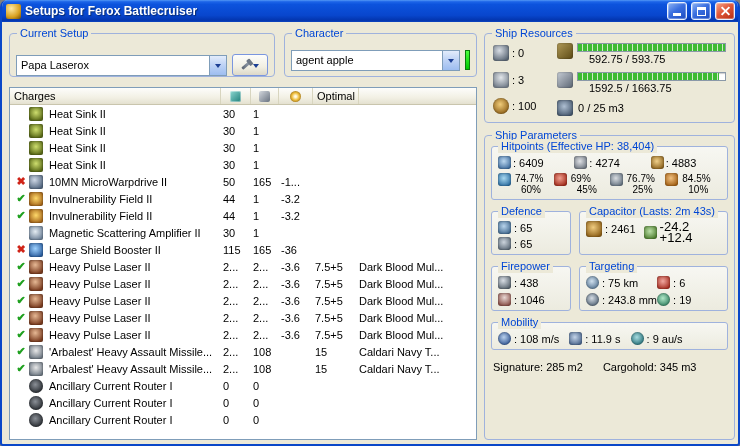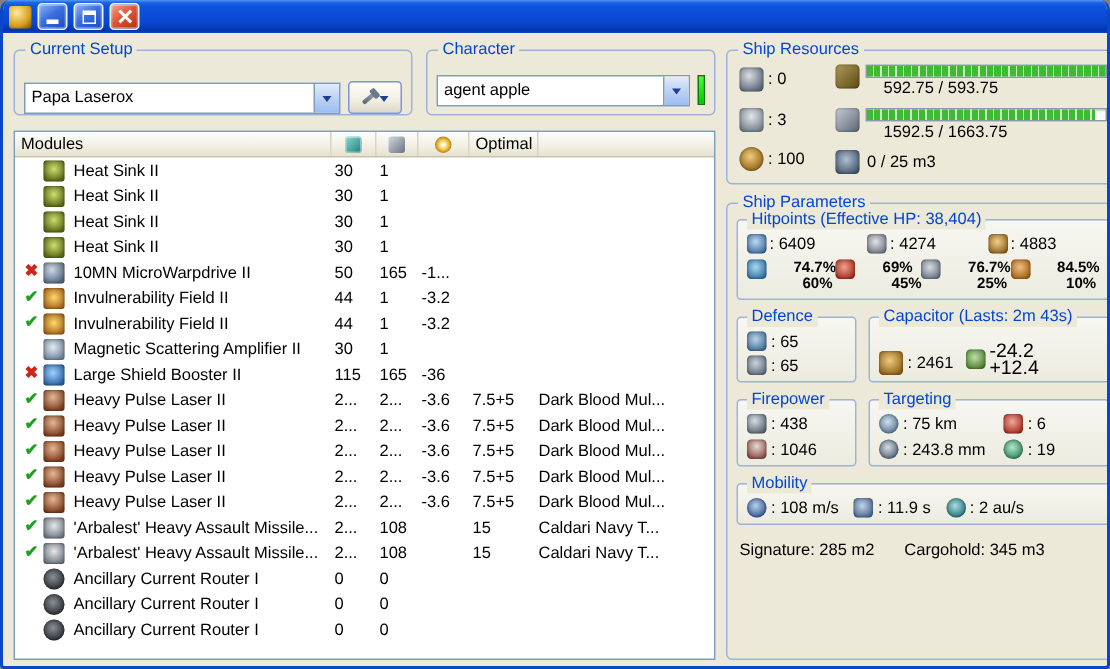--- a/index.html
+++ b/index.html
@@ -122,34 +122,34 @@
   .dronebay-icon { background:radial-gradient(circle at 45% 40%, #aebfd2, #44566c 80%); }
 
   .params-group { margin-top:12px; flex:1; padding:10px 6px 6px 6px; display:flex; flex-direction:column; gap:11px; }
   .sub-group { position:relative; border:1px solid #9fb2dd; border-radius:3px; padding:9px 6px 4px 6px;
     background:linear-gradient(180deg,#f7f7f2,#ecebdf); }
   .sub-label { position:absolute; top:-7px; left:6px; background:#ece9d8; padding:0 3px; color:#0046d5; white-space:nowrap; line-height:13px; }
 
   .hp-row1 { display:flex; gap:6px; }
   .hp-item { display:flex; align-items:center; gap:2px; flex:1; white-space:nowrap; }
   .hp-row2 { display:flex; margin-top:4px; }
-  .resist-item { flex:1; display:flex; align-items:flex-start; gap:18px;font-weight:bold; }
+  .resist-item { flex:1; display:flex; align-items:flex-start; gap:4px; }
   .resist-vals { display:flex; flex-direction:column; font-size:10px; line-height:11px; }
   .resist-bottom { padding-left:6px; }
   .shield-hp-icon { background:radial-gradient(circle at 45% 40%, #bcd8f0, #3c6a9c 80%); }
   .armor-hp-icon { background:radial-gradient(circle at 45% 40%, #e0e2e6, #6c747e 80%); }
   .structure-hp-icon { background:radial-gradient(circle at 45% 40%, #f0d08a, #8a601a 80%); }
   .resist-em-icon { background:radial-gradient(circle at 45% 40%, #a8d8f0, #2a6ca0 80%); }
   .resist-thermal-icon { background:radial-gradient(circle at 45% 40%, #f0a090, #a02818 80%); }
   .resist-kinetic-icon { background:radial-gradient(circle at 45% 40%, #d8dce0, #62707e 80%); }
   .resist-explosive-icon { background:radial-gradient(circle at 45% 40%, #f0c080, #a05c10 80%); }
 
   .two-col { display:flex; gap:8px; align-items:stretch; }
   .defence-box { width:80px; flex:none; display:flex; flex-direction:column; gap:3px; justify-content:center; }
-  .cap-box { flex:1; display:flex; align-items:flex-end; gap:8px; }
+  .cap-box { flex:1; display:flex; align-items:flex-start; gap:8px; }
   .fire-box { width:80px; flex:none; display:flex; flex-direction:column; gap:4px; justify-content:center; }
   .targ-box { flex:1; display:grid; grid-template-columns:1fr 64px; row-gap:4px; align-items:center; }
   .stat-item { display:flex; align-items:center; gap:3px; white-space:nowrap; }
   .stack-vals { display:flex; flex-direction:column; font-size:13px; line-height:11px; }
 
   .shield-recharge-icon { background:radial-gradient(circle at 45% 40%, #b8d4ec, #40688e 80%); }
   .armor-repair-icon { background:radial-gradient(circle at 45% 40%, #ccd4dc, #5a6876 80%); }
   .capacitor-icon { background:radial-gradient(circle at 45% 40%, #f0cc80, #8a5c14 80%); }
   .battery-icon { background:radial-gradient(circle at 45% 40%, #bce0a8, #4a7a2a 80%); }
   .firepower-turret-icon { background:radial-gradient(circle at 40% 35%, #d8dde4, #58646f 78%); }
@@ -166,20 +166,21 @@
 
   .sig-row { display:flex; gap:20px; padding-left:2px; }
 </style>
 </head>
 <body>
 
 <div class="window">
 
   <div class="titlebar">
     <span class="title-icon"></span>
+    <span class="title-text">Setups for Ferox Battlecruiser</span>
     <span class="tb-btn">
         <span class="glyph-min"></span>
       </span>
     <span class="tb-btn">
         <span class="glyph-max"></span>
       </span>
     <span class="tb-btn close">
         <span class="glyph-close"></span>
       </span>
   </div>
@@ -210,21 +211,21 @@
             <span class="combo-btn">
                 <span class="arrow-down"></span>
               </span>
           </div>
           <span class="skill-indicator"></span>
         </div>
       </div>
 
       <div class="modules-table">
         <div class="thead">
-          <span class="th th-modules">Modules</span>
+          <span class="th th-modules">Charges</span>
           <span class="th th-cpu">
               <span class="cpu-header-icon"></span>
             </span>
           <span class="th th-pg">
               <span class="powergrid-header-icon"></span>
             </span>
           <span class="th th-cap">
               <span class="capacitor-header-icon"></span>
             </span>
           <span class="th th-opt">Optimal</span>
@@ -624,21 +625,21 @@
           <span class="stat-item">
             <span class="ico ico-sm speed-icon"></span>
             <span>: 108 m/s</span>
           </span>
           <span class="stat-item">
             <span class="ico ico-sm agility-icon"></span>
             <span>: 11.9 s</span>
           </span>
           <span class="stat-item">
             <span class="ico ico-sm warp-speed-icon"></span>
-            <span>: 2 au/s</span>
+            <span>: 9 au/s</span>
           </span>
         </div>
 
         <div class="sig-row">
           <span>Signature: 285 m2</span>
           <span>Cargohold: 345 m3</span>
         </div>
 
       </div>
 

